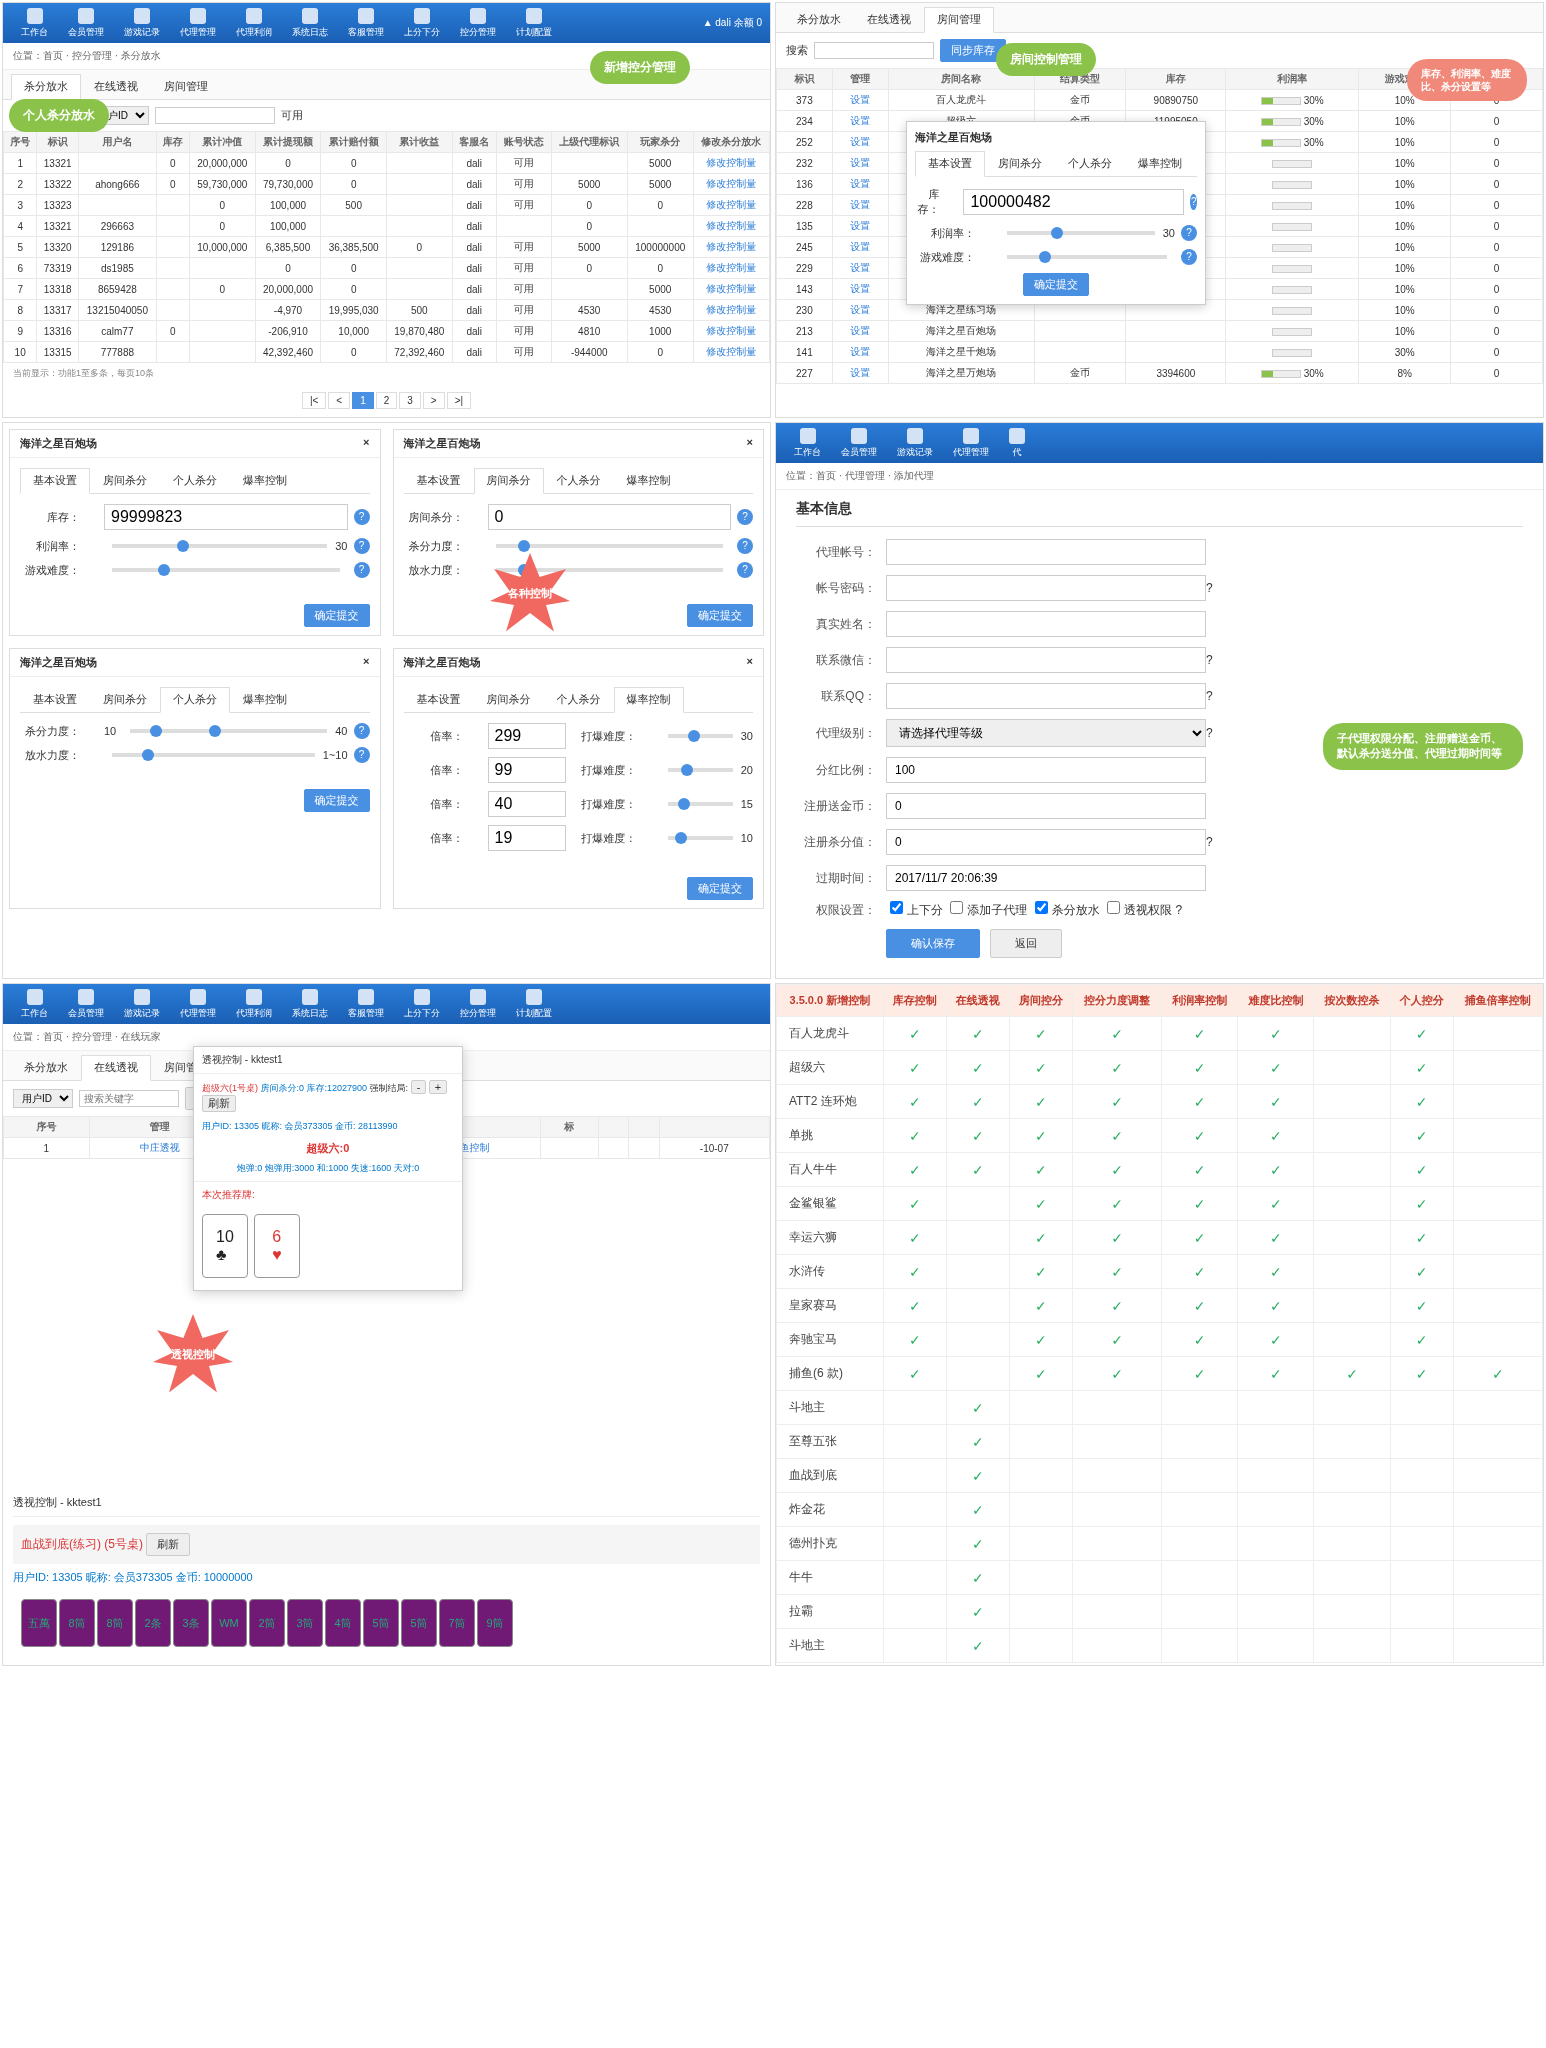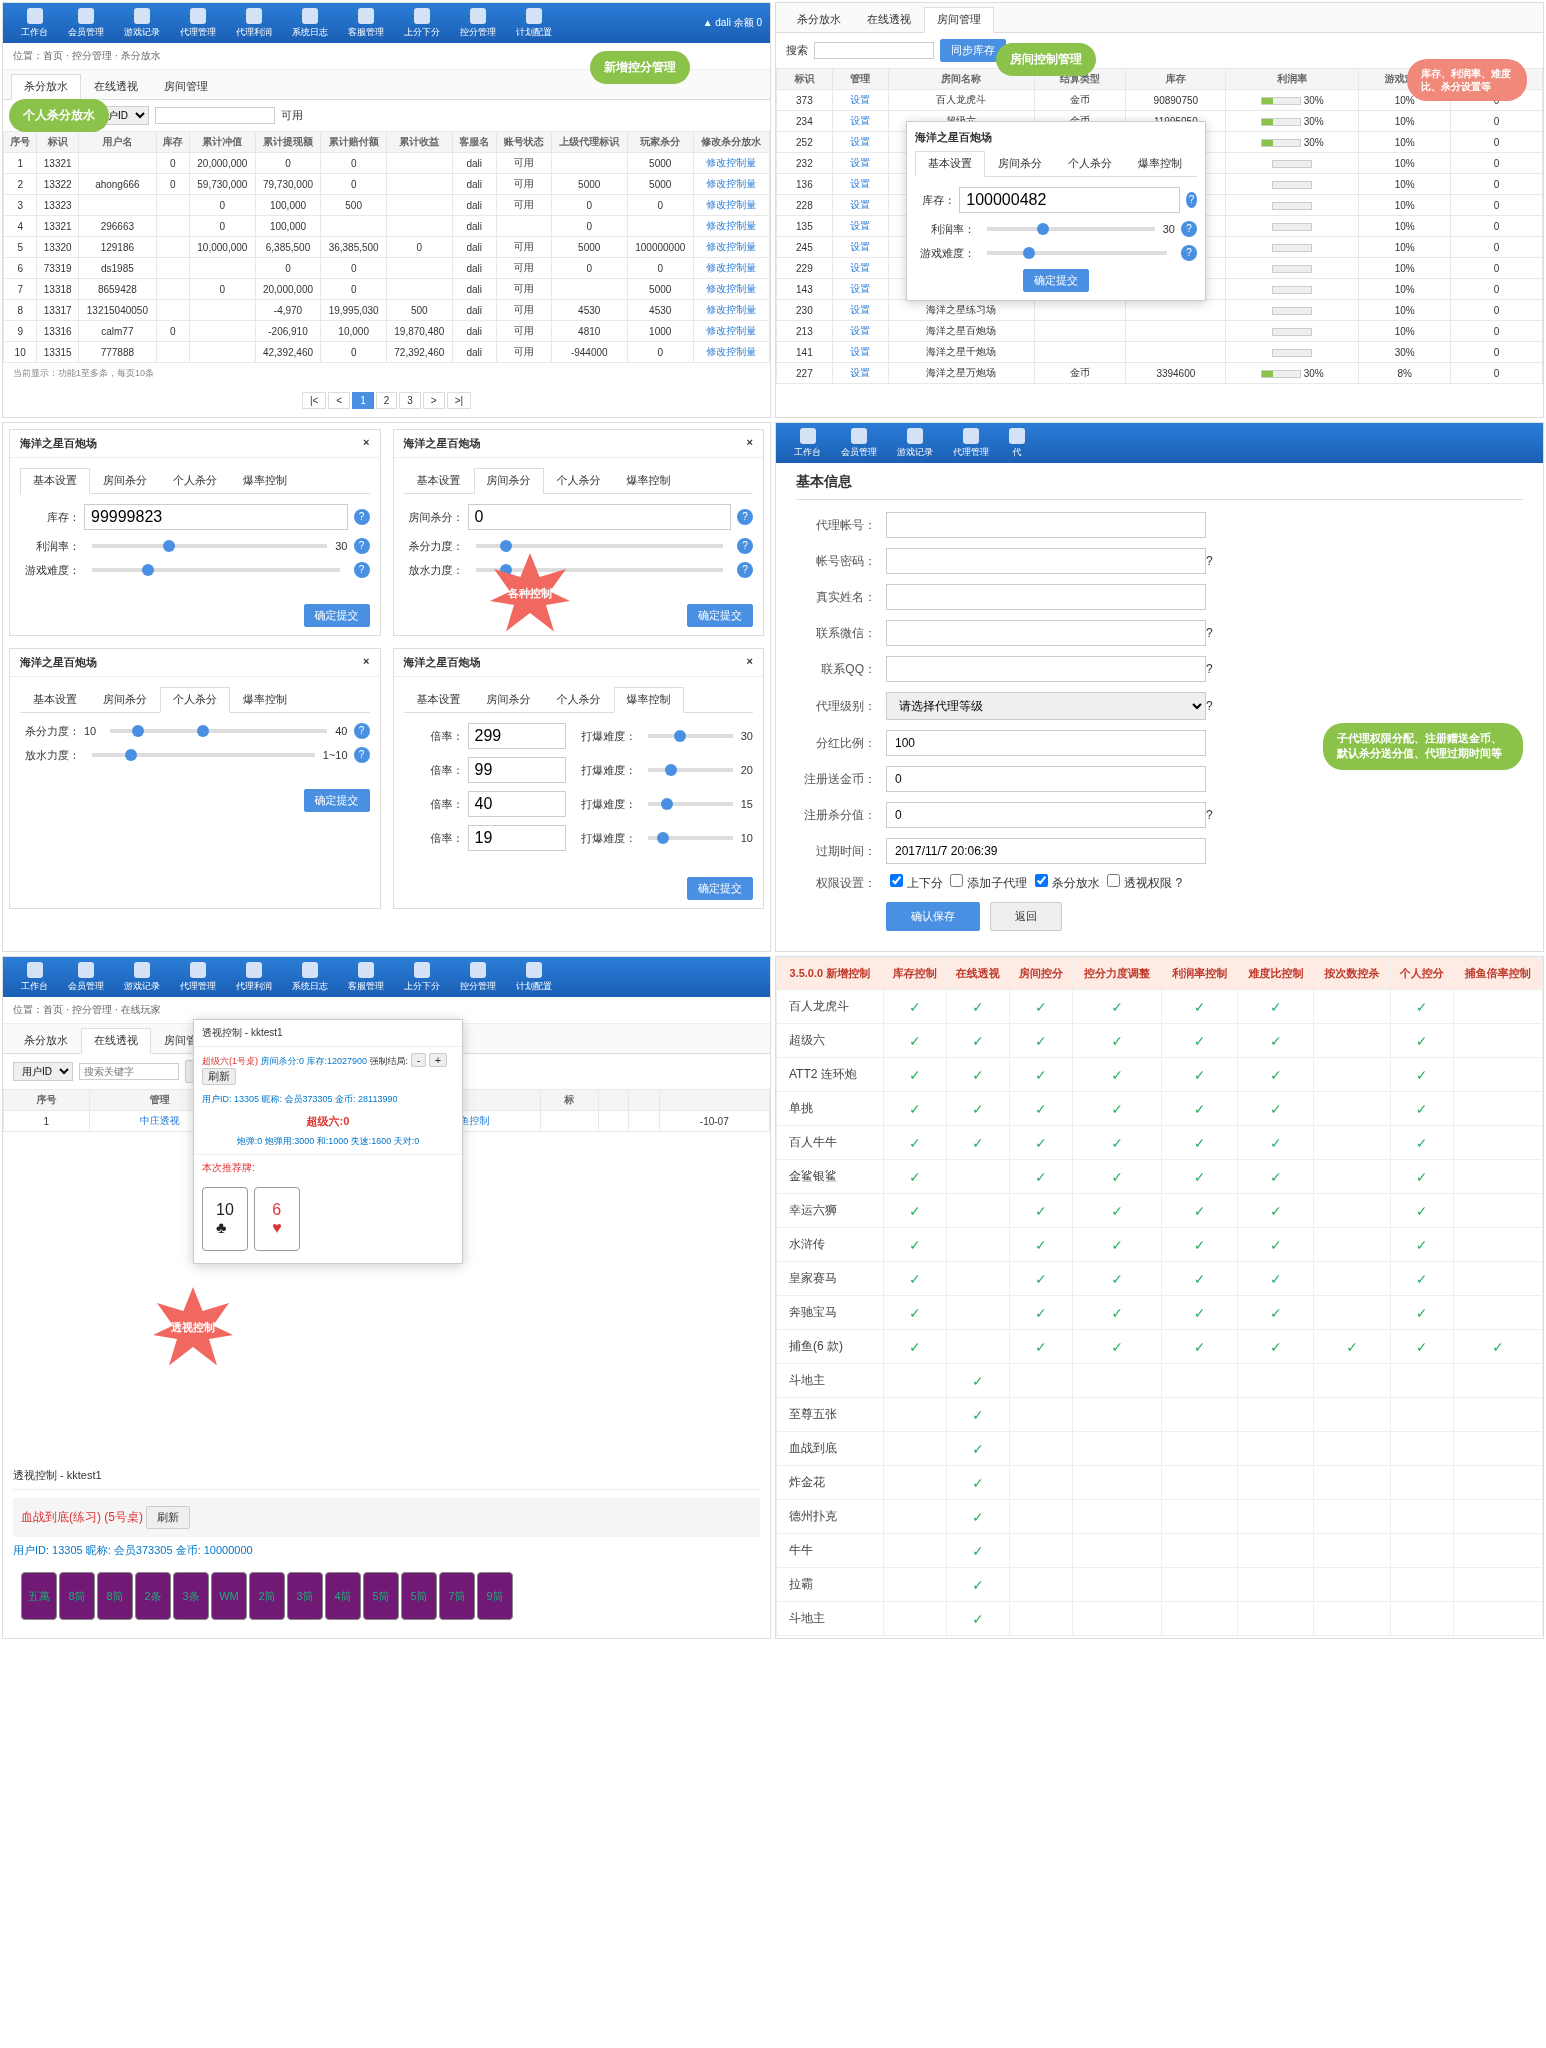--- a/index.html
+++ b/index.html
@@ -26,21 +26,21 @@
 .pager{text-align:center;padding:8px;font-size:10px}
 .pager span{display:inline-block;padding:2px 7px;border:1px solid #ddd;margin:0 1px;cursor:pointer}
 .pager span.cur{background:#4a90e2;color:#fff;border-color:#4a90e2}
 .modal{border:1px solid #ddd;margin:6px;background:#fff}
 .modal-h{padding:6px 10px;border-bottom:1px solid #eee;display:flex;justify-content:space-between;font-size:11px;font-weight:bold}
 .modal-b{padding:10px}
 .subtabs{display:flex;border-bottom:1px solid #ddd;margin-bottom:10px}
 .subtabs .st{padding:4px 12px;font-size:11px;cursor:pointer;border:1px solid transparent}
 .subtabs .st.active{border:1px solid #ddd;border-bottom-color:#fff;margin-bottom:-1px}
 .form-row{display:flex;align-items:center;margin:8px 0;font-size:11px}
-.form-row label{width:60px;text-align:right;margin-right:4px}
+.form-row label{width:60px;text-align:right;margin-right:24px}
 .form-row input[type=text]{flex:1;padding:3px 6px;border:1px solid #ccc;font-size:16px}
 .form-row .q{width:16px;height:16px;background:#4a90e2;color:#fff;border-radius:50%;text-align:center;line-height:16px;margin-left:6px;font-size:10px}
 .slider{flex:1;height:4px;background:#ddd;position:relative;margin:0 8px}
 .slider .thumb{position:absolute;top:-4px;width:12px;height:12px;background:#4a90e2;border-radius:50%}
 .modal-f{text-align:right;padding:8px 10px}
 .bubble{position:absolute;background:#8bc34a;color:#fff;padding:8px 14px;border-radius:20px;font-size:12px;font-weight:bold}
 .bubble.pink{background:#f0897a}
 .burst{position:absolute;width:80px;height:80px;color:#fff;font-size:11px;font-weight:bold;display:flex;align-items:center;justify-content:center}
 .burst::before{content:"";position:absolute;inset:0;background:#f06860;clip-path:polygon(50% 0,62% 30%,95% 20%,75% 48%,100% 60%,70% 65%,80% 98%,50% 75%,20% 98%,30% 65%,0 60%,25% 48%,5% 20%,38% 30%)}
 .burst span{position:relative;z-index:1}
@@ -690,20 +690,21 @@
         </div>
         <div class="ni">
           <div class="ic"></div>
           <span>代理管理</span>
         </div>
         <div class="ni">
           <div class="ic"></div>
           <span>代</span>
         </div>
       </div>
+  <div class="crumb">位置：首页 · 代理管理 · 添加代理</div>
   <div class="form2">
    <h3>基本信息</h3>
    <div class="form2-row">
           <label>代理帐号：</label>
           <input type="text" style="">
         </div>
    <div class="form2-row">
           <label>帐号密码：</label>
           <input type="text" style="">
           <span class="q">?</span>

